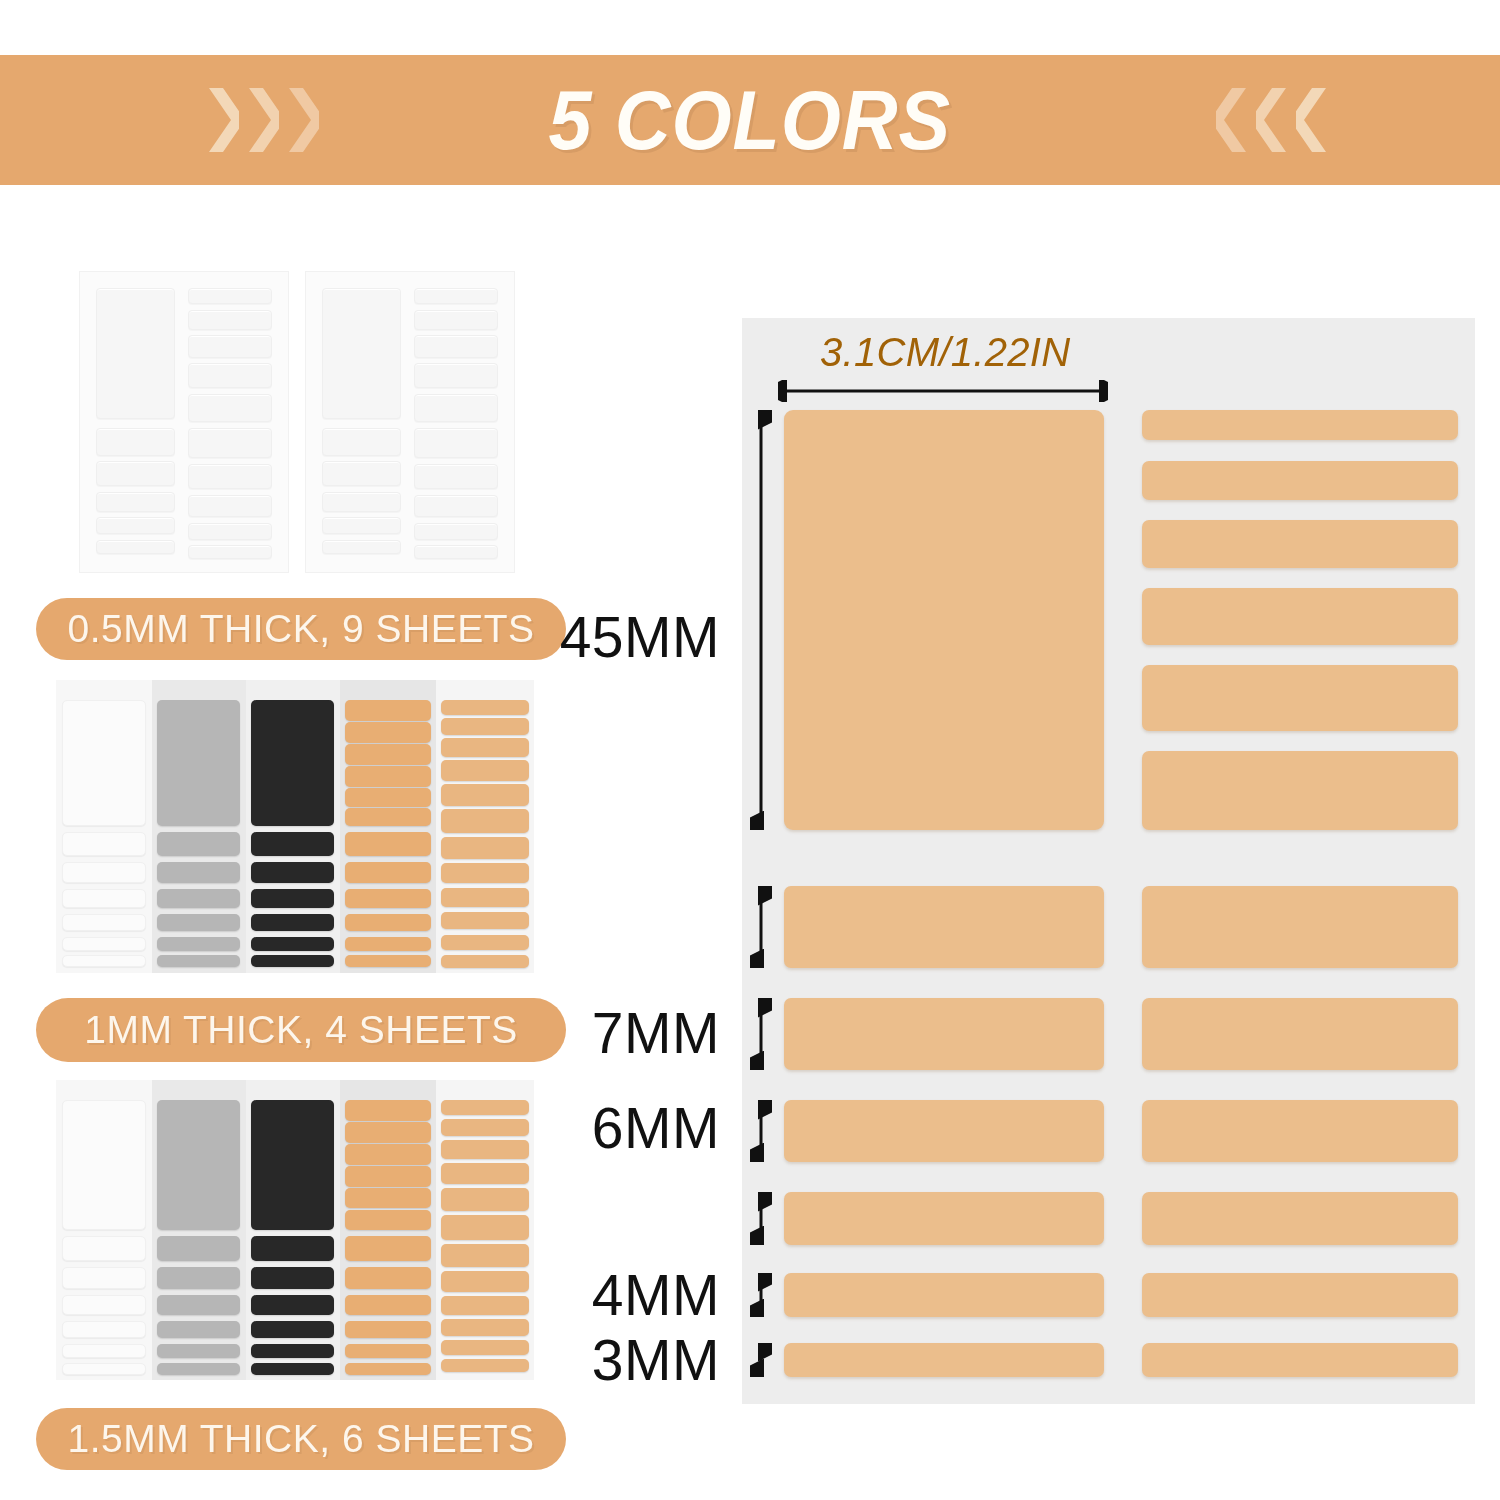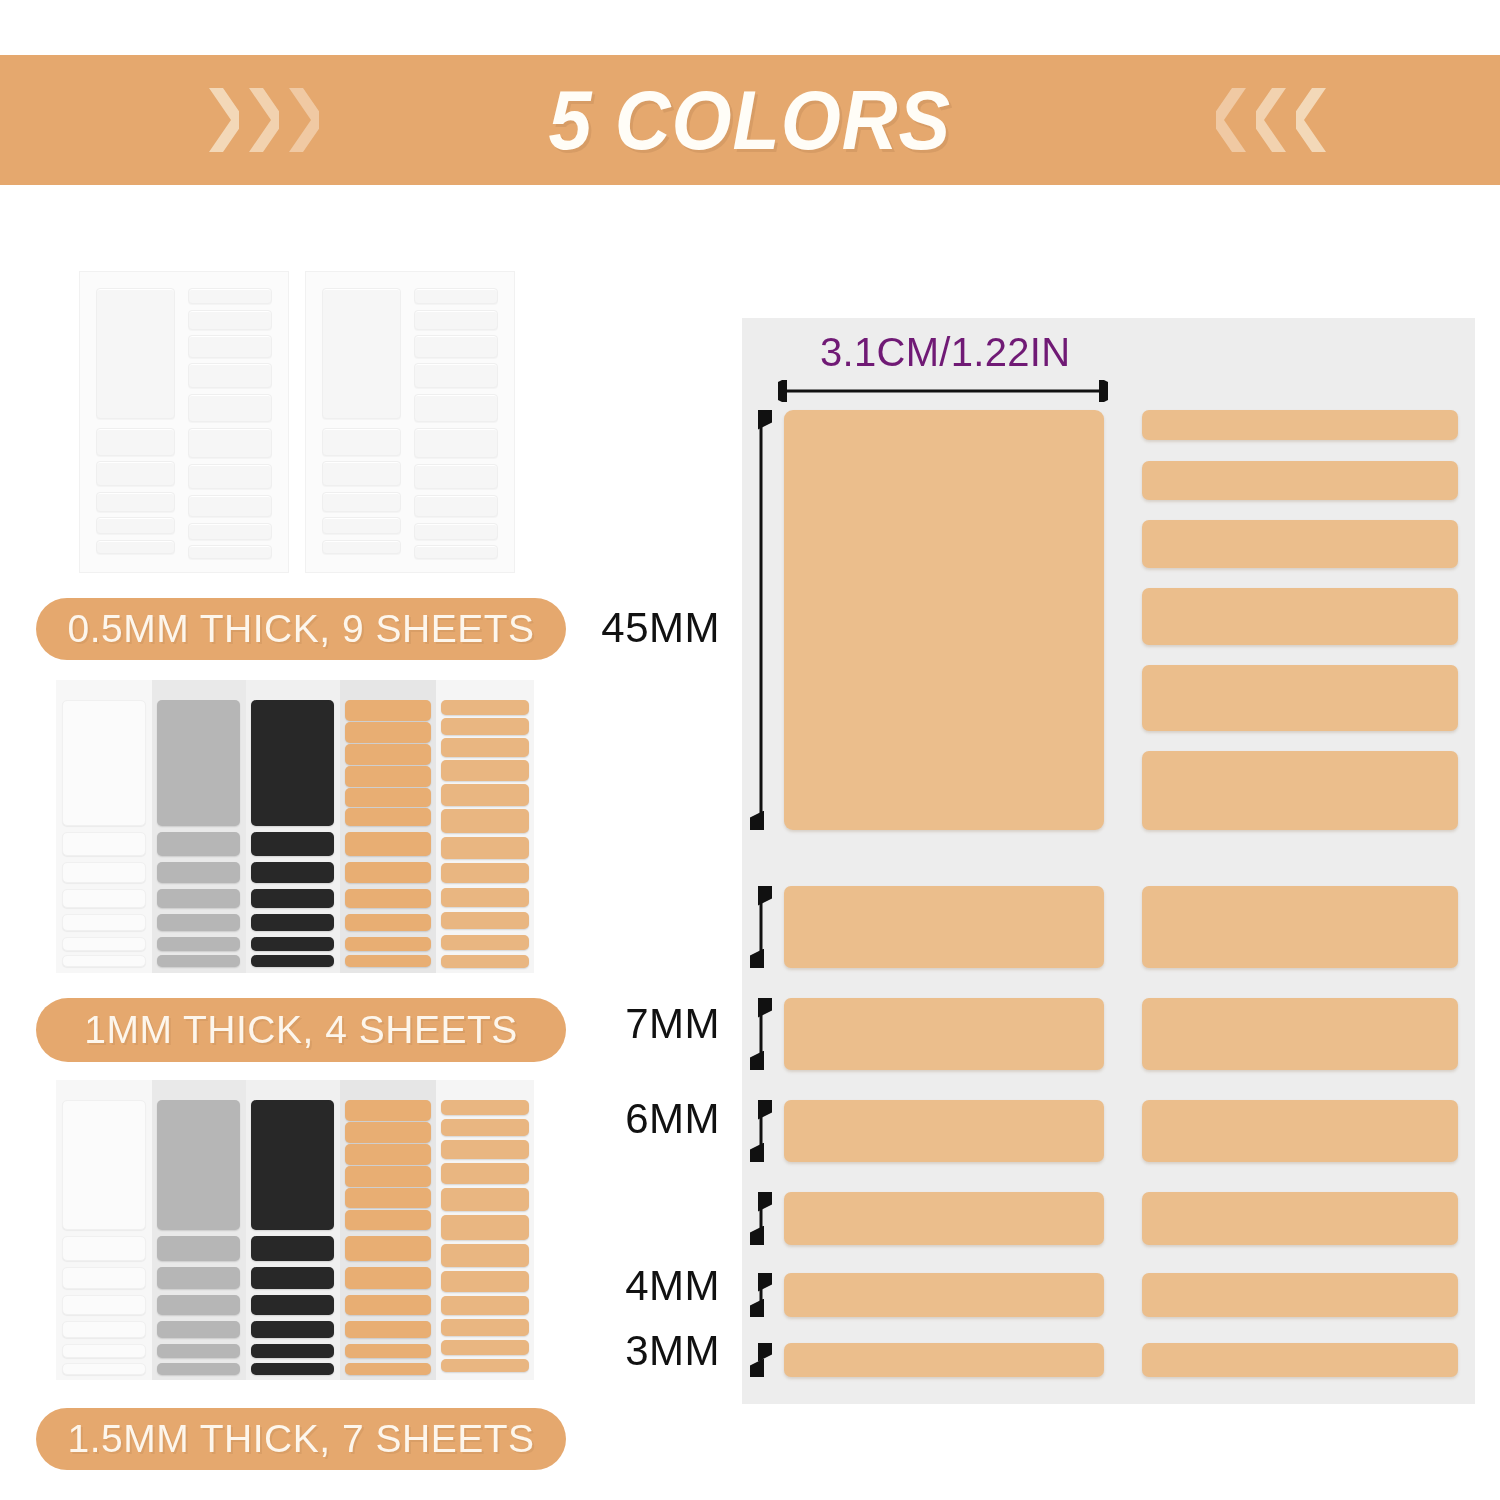--- a/index.html
+++ b/index.html
@@ -72,33 +72,33 @@
   }
   .chip.white { background:#fbfbfb; border:1px solid #f0f0f0; box-shadow:0 1px 1px rgba(0,0,0,0.05); }
   .chip.gray  { background:#b6b6b6; }
   .chip.black { background:#282828; }
   .chip.tan   { background:#e8ae73; }
   .chip.beige { background:#e9b681; }
 
   
   .meas {
     position:absolute;
-    font-size: 42px; color:#111;
+    font-size: 57px; color:#111;
     text-align:right; white-space:nowrap;
     letter-spacing: 0.5px;
   }
 
   
   #right-panel {
     position:absolute; left:742px; top:318px;
     width:733px; height:1086px;
     background:#ededed;
   }
   .dim-text {
-    position:absolute; font-size:40px; color:#701a75; white-space:nowrap; letter-spacing:0.3px;
+    position:absolute; font-size:40px; color:#a16207; white-space:nowrap; letter-spacing:0.3px;font-style:italic;
   }
   .strip {
     position:absolute;
     background:#ebbe8c;
     border-radius:7px;
     box-shadow: 0 2px 3px rgba(140,110,75,0.22);
   }
   .strip.big { border-radius:9px; }
   .arrow-v { position:absolute; }
   .arrow-h { position:absolute; }
@@ -315,21 +315,21 @@
     <div class="chip beige" style="left:385px; top:108px; width:88px; height:23px;"></div>
     <div class="chip beige" style="left:385px; top:135px; width:88px; height:25px;"></div>
     <div class="chip beige" style="left:385px; top:164px; width:88px; height:23px;"></div>
     <div class="chip beige" style="left:385px; top:191px; width:88px; height:21px;"></div>
     <div class="chip beige" style="left:385px; top:216px; width:88px; height:19px;"></div>
     <div class="chip beige" style="left:385px; top:239px; width:88px; height:17px;"></div>
     <div class="chip beige" style="left:385px; top:260px; width:88px; height:15px;"></div>
     <div class="chip beige" style="left:385px; top:279px; width:88px; height:13px;"></div>
   </div>
 
-  <div class="pill" style="left:36px; top:1408px; width:530px; height:62px;">1.5MM THICK,  7 SHEETS</div>
+  <div class="pill" style="left:36px; top:1408px; width:530px; height:62px;">1.5MM THICK,  6 SHEETS</div>
 
   <div class="meas" style="left:430px; top:604px; width:290px;">45MM</div>
   <div class="meas" style="left:430px; top:1000px; width:290px;">7MM</div>
   <div class="meas" style="left:430px; top:1095px; width:290px;">6MM</div>
   <div class="meas" style="left:430px; top:1262px; width:290px;">4MM</div>
   <div class="meas" style="left:430px; top:1327px; width:290px;">3MM</div>
 
   <div id="right-panel">
 
     <div class="dim-text" style="left:78px; top:12px;">3.1CM/1.22IN</div>

